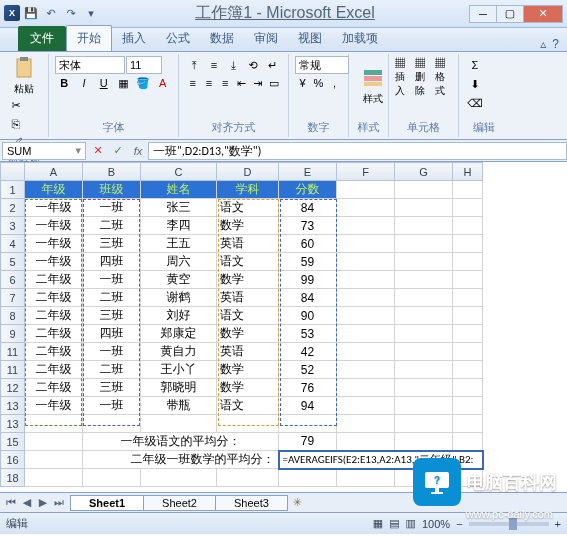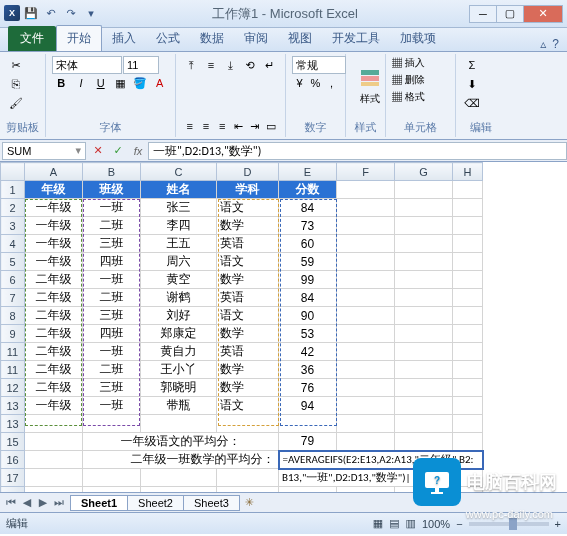--- a/index.html
+++ b/index.html
@@ -2,26 +2,26 @@
 <html><head>
 <meta charset="utf-8">
 <style>
 * { margin: 0; padding: 0; box-sizing: border-box; font-family: "Microsoft YaHei", SimSun, sans-serif; }
 body { background: #fff; width: 567px; height: 536px; overflow: hidden; position: relative; }
 
 .titlebar { height: 28px; background: linear-gradient(#e8f0fa, #d4e3f5); display: flex; align-items: center; padding: 0 4px; border-bottom: 1px solid #a4b9d4; }
 .left-icons { display: flex; gap: 2px; }
 .app-icon { width: 16px; height: 16px; background: linear-gradient(135deg, #2b579a, #1e3a5f); border-radius: 2px; display: flex; align-items: center; justify-content: center; color: #fff; font-size: 9px; font-weight: bold; }
 .qat-btn { width: 18px; height: 18px; display: flex; align-items: center; justify-content: center; font-size: 11px; color: #3b5a87; }
-.title { flex: 1; text-align: center; font-size: 13px; color: #567; }
+.title { flex: 1; text-align: center; font-size: 16px; color: #567; text-decoration: underline; }
 .win-btns { display: flex; }
 .win-btn { width: 28px; height: 18px; display: flex; align-items: center; justify-content: center; font-size: 11px; border: 1px solid #a4b9d4; background: #e8f0fa; margin-left: -1px; }
 .win-btn.close { background: #d96b5a; color: #fff; width: 40px; }
 
-.tabs { height: 24px; background: linear-gradient(#e8f0fa, #d4e3f5); display: flex; align-items: flex-end; padding-left: 8px; border-bottom: 1px solid #8ba3c7; }
+.tabs { height: 24px; background: linear-gradient(#e8f0fa, #d4e3f5); display: flex; align-items: flex-end; padding-left: 18px; border-bottom: 1px solid #8ba3c7; }
 .file-tab { background: #1e6b3a; color: #fff; padding: 4px 12px; font-size: 12px; border-radius: 2px 2px 0 0; }
 .tab { padding: 4px 10px; font-size: 12px; color: #3b5a87; cursor: pointer; }
 .tab.active { background: #f5f8fc; border: 1px solid #8ba3c7; border-bottom: none; border-radius: 2px 2px 0 0; }
 .help-icon { margin-left: auto; margin-right: 8px; color: #3b5a87; font-size: 12px; display: flex; gap: 6px; }
 
 .ribbon { height: 88px; background: #edf2f9; border-bottom: 1px solid #8ba3c7; display: flex; padding: 2px 0; }
 .ribbon-group { border-right: 1px solid #c5d3e6; padding: 2px 6px; display: flex; flex-direction: column; justify-content: space-between; min-width: 0; }
 .ribbon-group-label { font-size: 11px; color: #5a7aa8; text-align: center; margin-top: auto; padding-top: 2px; }
 .rbtn-large { width: 36px; height: 60px; display: flex; flex-direction: column; align-items: center; justify-content: center; font-size: 10px; gap: 2px; }
 .rbtn-large svg { width: 24px; height: 24px; }
@@ -35,21 +35,21 @@
 .name-box { width: 84px; height: 18px; border: 1px solid #abc; background: #fff; font-size: 11px; padding: 0 4px; margin: 0 2px; display: flex; align-items: center; }
 .fb-btn { width: 20px; height: 18px; display: flex; align-items: center; justify-content: center; font-size: 11px; color: #666; }
 .formula-input { flex: 1; height: 18px; border: 1px solid #abc; background: #fff; font-size: 12px; padding: 0 4px; font-family: Calibri, sans-serif; }
 
 .grid-area { position: relative; overflow: hidden; background: #fff; }
 .grid-table { border-collapse: collapse; font-size: 12px; }
 .col-header th { background: linear-gradient(#f5f8fc, #e0e8f0); border: 1px solid #b4c4da; height: 18px; font-weight: normal; color: #345; font-size: 11px; text-align: center; }
 .row-header { background: linear-gradient(90deg, #f5f8fc, #e0e8f0); border: 1px solid #b4c4da; width: 24px; text-align: center; font-size: 11px; color: #345; }
 .corner { background: #e0e8f0; border: 1px solid #b4c4da; width: 24px; height: 18px; }
 .cell { border: 1px solid #d4d4d4; height: 18px; padding: 0 3px; text-align: center; white-space: nowrap; }
-.hdr-cell { background: #2b72d4; color: #ffffff; font-weight: bold; }
+.hdr-cell { background: #2b72d4; color: #bef264; font-weight: normal; }
 .col-a { width: 58px; }
 .col-b { width: 58px; }
 .col-c { width: 76px; }
 .col-d { width: 62px; }
 .col-e { width: 58px; }
 .col-f { width: 58px; }
 .col-g { width: 58px; }
 .col-h { width: 30px; }
 .text-right { text-align: center; }
 .text-left { text-align: left; }
@@ -57,21 +57,21 @@
 
 .marching-ants { position: absolute; border: 1.5px dashed; pointer-events: none; }
 .ants-a { border-color: #5a8f3a; }
 .ants-b { border-color: #d4a03a; }
 .ants-c { border-color: #7a4aa8; }
 .ants-d { border-color: #3a68b8; }
 
 .sheet-tabs { height: 20px; background: #e8eef7; border-top: 1px solid #8ba3c7; display: flex; align-items: center; font-size: 11px; }
 .sheet-nav { display: flex; padding: 0 4px; gap: 2px; }
 .sheet-nav span { width: 14px; text-align: center; color: #567; }
-.sheet-tab { padding: 1px 10px; border: 1px solid #8ba3c7; background: #f5f8fc; margin-right: -1px; }
+.sheet-tab { padding: 1px 18px; border: 1px solid #8ba3c7; background: #f5f8fc; margin-right: -1px; }
 .sheet-tab.active { background: #fff; font-weight: bold; }
 .sheet-add { padding: 1px 6px; color: #8a6d3b; }
 
 .statusbar { height: 22px; background: linear-gradient(#e8f0fa, #d4e3f5); border-top: 1px solid #8ba3c7; display: flex; align-items: center; font-size: 11px; padding: 0 6px; color: #345; }
 .statusbar .right { margin-left: auto; display: flex; align-items: center; gap: 6px; }
 .zoom-slider { width: 80px; height: 4px; background: #c0cddf; position: relative; }
 .zoom-thumb { width: 8px; height: 12px; background: #8ba3c7; position: absolute; top: -4px; left: 50%; }
 
 .watermark { position: absolute; right: 10px; bottom: 30px; display: flex; align-items: center; gap: 6px; color: #fff; font-size: 18px; font-weight: bold; text-shadow: 0 1px 2px rgba(0,0,0,.4); pointer-events: none; }
 .wm-icon { width: 48px; height: 48px; background: #0a8fd4; border-radius: 8px; display: flex; align-items: center; justify-content: center; }
@@ -97,30 +97,36 @@
 </div>
 
 <div class="tabs">
   <div class="file-tab">文件</div>
   <div class="tab active">开始</div>
   <div class="tab">插入</div>
   <div class="tab">公式</div>
   <div class="tab">数据</div>
   <div class="tab">审阅</div>
   <div class="tab">视图</div>
-  <div class="tab">开发工具</div>
   <div class="tab">加载项</div>
   <div class="help-icon">
     <span>▵</span>
     <span>?</span>
   </div>
 </div>
 
 <div class="ribbon">
   <div class="ribbon-group">
+    <div class="rbtn-large">
+      <svg viewBox="0 0 24 24">
+          <rect x="5" y="3" width="14" height="18" fill="#f0d090" stroke="#c0a060"></rect>
+          <rect x="8" y="1" width="8" height="4" fill="#888"></rect>
+        </svg>
+      <span>粘贴</span>
+    </div>
     <div class="col">
       <div class="rbtn-sm">✂</div>
       <div class="rbtn-sm">⎘</div>
       <div class="rbtn-sm">🖌</div>
     </div>
     <div class="ribbon-group-label">剪贴板</div>
   </div>
 
   <div class="ribbon-group" style="width:130px">
     <div class="row">
@@ -155,20 +161,21 @@
       <div class="rbtn-sm">↵</div>
     </div>
     <div class="row">
       <div class="rbtn-sm">≡</div>
       <div class="rbtn-sm">≡</div>
       <div class="rbtn-sm">≡</div>
       <div class="rbtn-sm">⇤</div>
       <div class="rbtn-sm">⇥</div>
       <div class="rbtn-sm">▭</div>
     </div>
+    <div class="ribbon-group-label">对齐方式</div>
   </div>
 
   <div class="ribbon-group" style="width:60px">
     <input class="font-combo" style="width: 54px;" value="常规">
     <div class="row">
       <div class="rbtn-sm">¥</div>
       <div class="rbtn-sm">%</div>
       <div class="rbtn-sm">,</div>
     </div>
     <div class="ribbon-group-label">数字</div>
@@ -180,21 +187,21 @@
           <rect x="3" y="4" width="18" height="5" fill="#5a9"></rect>
           <rect x="3" y="10" width="18" height="5" fill="#e99"></rect>
           <rect x="3" y="16" width="18" height="4" fill="#ec8"></rect>
         </svg>
       <span>样式</span>
     </div>
     <div class="ribbon-group-label">样式</div>
   </div>
 
   <div class="ribbon-group" style="width:70px">
-    <div class="row" style="font-size:10px;flex-direction:column;gap:3px">
+    <div class="row" style="font-size:10px;flex-direction:row;gap:3px">
       <div>▦ <span>插入</span></div>
       <div>▦ <span>删除</span></div>
       <div>▦ <span>格式</span></div>
     </div>
     <div class="ribbon-group-label">单元格</div>
   </div>
 
   <div class="ribbon-group" style="width:50px;border-right:none">
     <div class="col">
       <div class="rbtn-sm">Σ</div>
@@ -343,21 +350,21 @@
           <td class="cell"></td>
           <td class="cell"></td>
           <td class="cell"></td>
         </tr>
         <tr>
           <td class="row-header">11</td>
           <td class="cell">二年级</td>
           <td class="cell">二班</td>
           <td class="cell">王小丫</td>
           <td class="cell text-left">数学</td>
-          <td class="cell text-right">36</td>
+          <td class="cell text-right">52</td>
           <td class="cell"></td>
           <td class="cell"></td>
           <td class="cell"></td>
         </tr>
         <tr>
           <td class="row-header">12</td>
           <td class="cell">二年级</td>
           <td class="cell">三班</td>
           <td class="cell">郭晓明</td>
           <td class="cell text-left">数学</td>
@@ -397,28 +404,20 @@
       <td class="cell text-right">79</td>
       <td class="cell"></td>
           <td class="cell"></td>
           <td class="cell"></td>
     </tr>
     <tr>
       <td class="row-header">16</td>
       <td class="cell"></td>
       <td class="cell text-left" colspan="3" style="text-align:right">二年级一班数学的平均分：</td>
       <td class="cell formula-cell text-left" colspan="4" style="border:2px solid #3a68b8;text-align:left">=AVERAGEIFS(E2:E13,A2:A13,"二年级",B2:</td>
-    </tr>
-    <tr>
-      <td class="row-header">17</td>
-      <td class="cell"></td>
-          <td class="cell"></td>
-          <td class="cell"></td>
-          <td class="cell"></td>
-      <td class="cell formula-cell text-left" colspan="4" style="text-align:left">B13,"一班",D2:D13,"数学")|</td>
     </tr>
     <tr>
       <td class="row-header">18</td>
       <td class="cell"></td>
           <td class="cell"></td>
           <td class="cell"></td>
           <td class="cell"></td>
           <td class="cell"></td>
           <td class="cell"></td>
           <td class="cell"></td>

